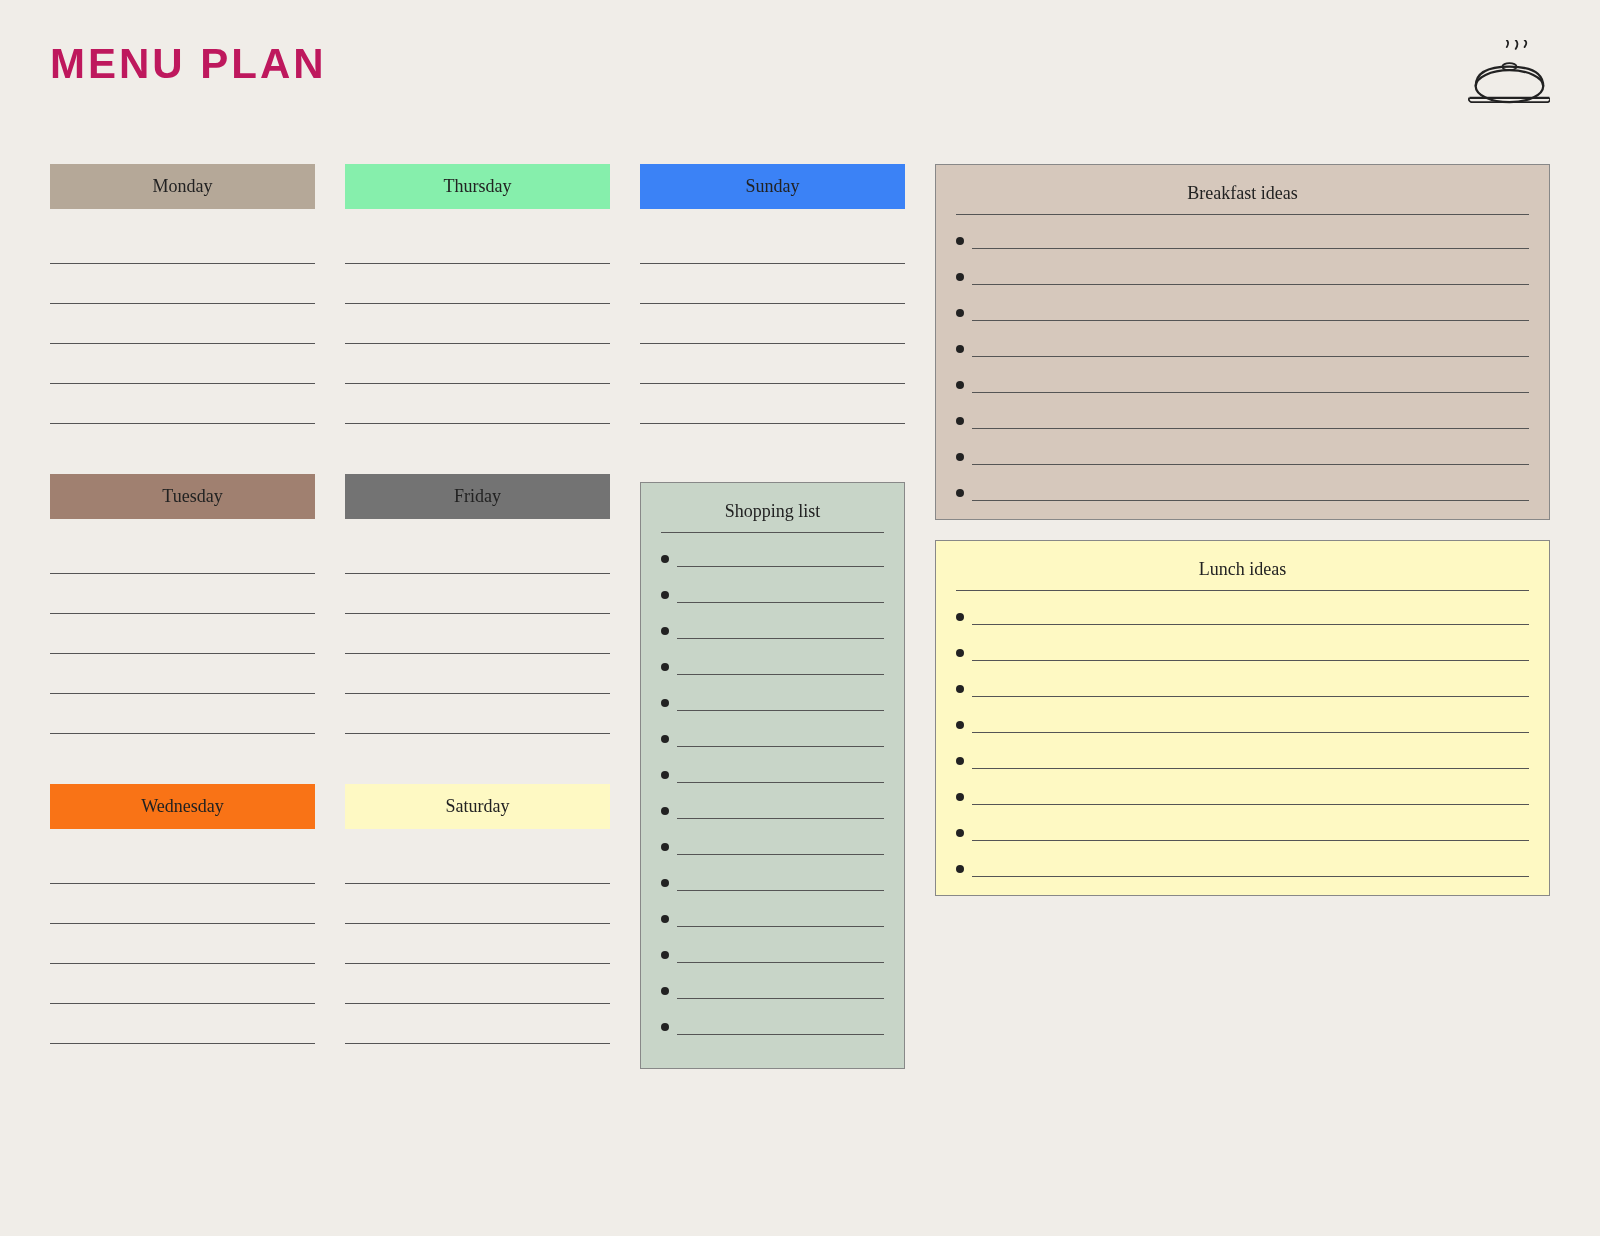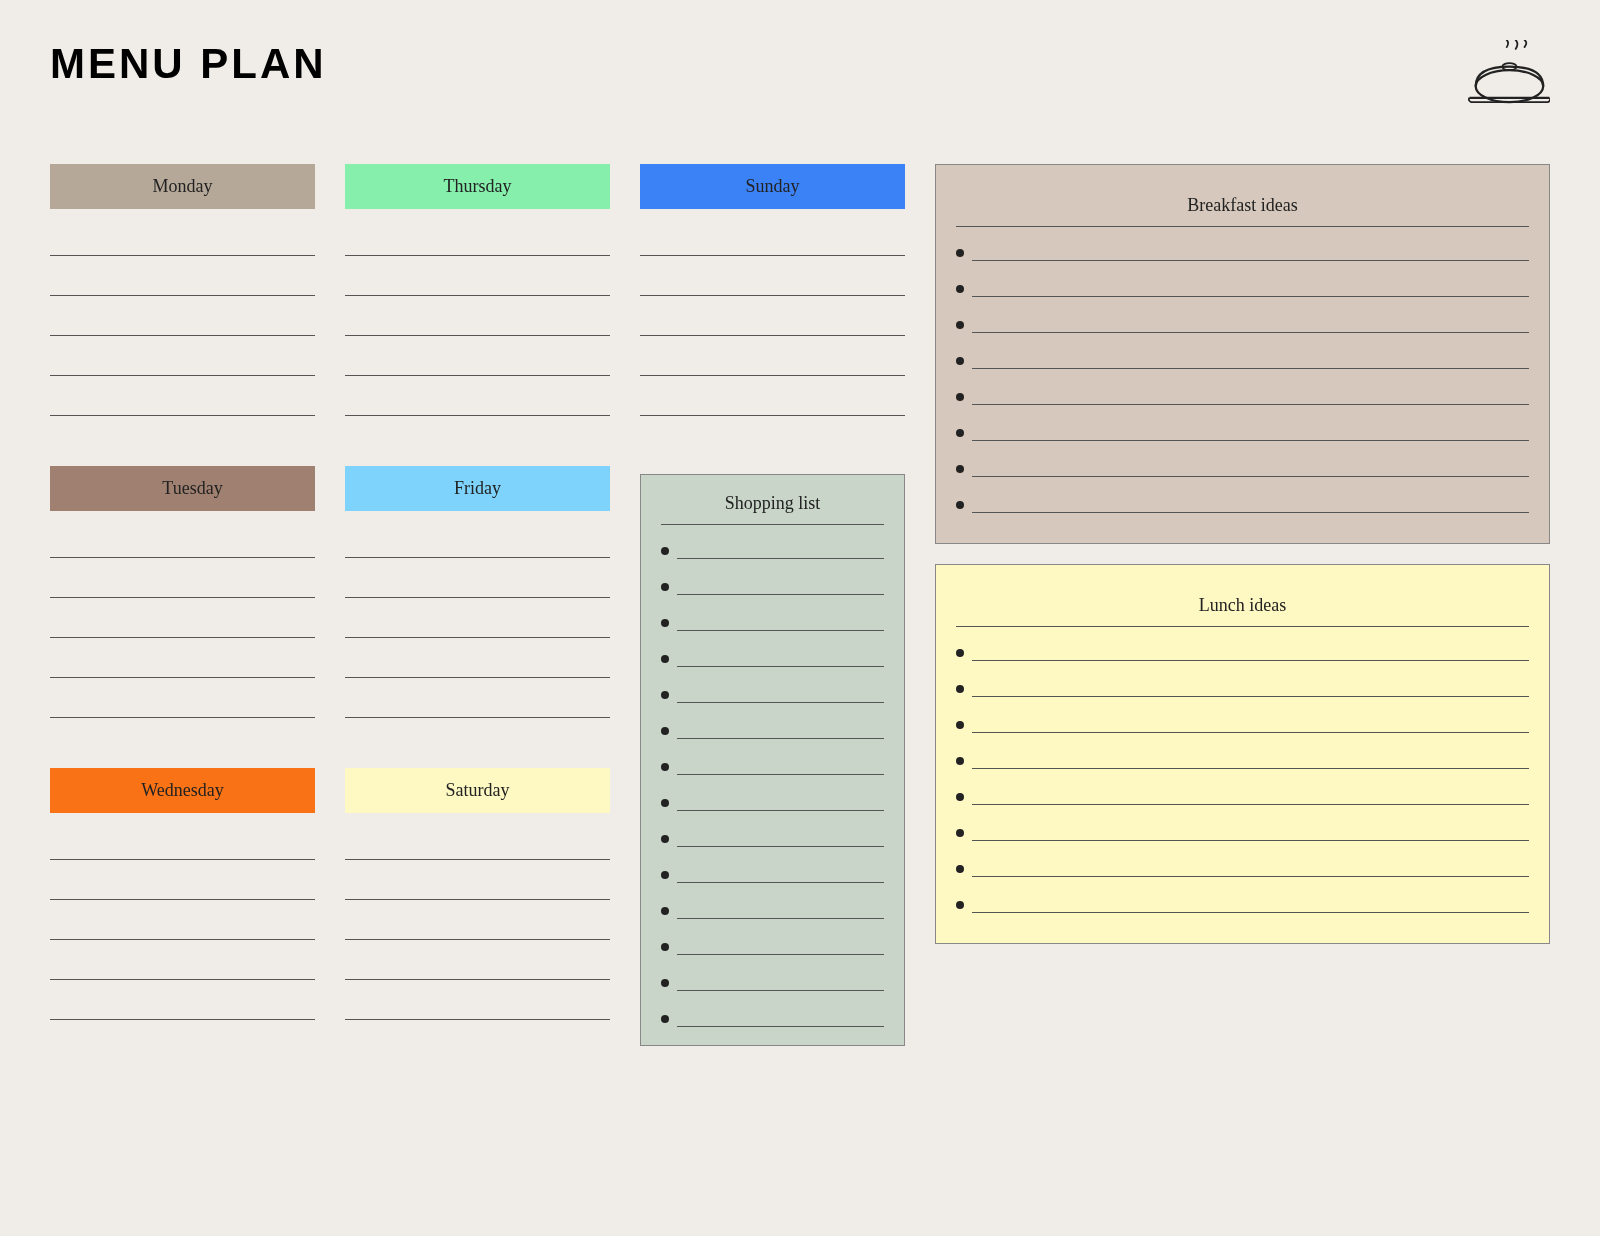--- a/index.html
+++ b/index.html
@@ -15,45 +15,45 @@
       display: flex;
       justify-content: space-between;
       align-items: flex-start;
       margin-bottom: 40px;
     }
 
     .title {
       font-size: 42px;
       font-weight: bold;
       letter-spacing: 3px;
-      color: #000000;
+      color: #be185d;
       font-family: Arial, sans-serif;
     }
 
     .logo-icon {
       width: 90px;
       height: 80px;
     }
 
     .day-label {
       display: flex;
       align-items: center;
       justify-content: center;
       padding: 12px 20px;
       font-size: 18px;
       font-family: Georgia, serif;
       color: #222;
-      margin-bottom: 12px;
+      margin-bottom: 20px;
     }
 
     .day-label.monday { background-color: #b5a898; }
     .day-label.tuesday { background-color: #a08070; padding-left: 40px; }
     .day-label.wednesday { background-color: #f97316; }
     .day-label.thursday { background-color: #86efac; }
-    .day-label.friday { background-color: #7dd3fc; }
+    .day-label.friday { background-color: #737373; }
     .day-label.saturday { background-color: #fef9c3; }
     .day-label.sunday { background-color: #3b82f6; }
 
     .write-line {
       border-bottom: 1.5px solid #555;
       height: 20px;
       width: 100%;
     }
 
     
@@ -97,21 +97,21 @@
     }
 
     .bullet-write-line {
       border-bottom: 1.5px solid #555;
       flex: 1;
       height: 20px;
     }
 
     .ideas-box {
       border: 1.5px solid #888;
-      padding: 30px 20px;
+      padding: 18px 20px;
     }
 
     .ideas-box.breakfast { background-color: #d6c8bc; }
     .ideas-box.lunch { background-color: #fef9c3; }
 
     .full-layout {
       display: grid;
       grid-template-columns: 265px 265px 265px 1fr;
       gap: 20px 30px;
     }

